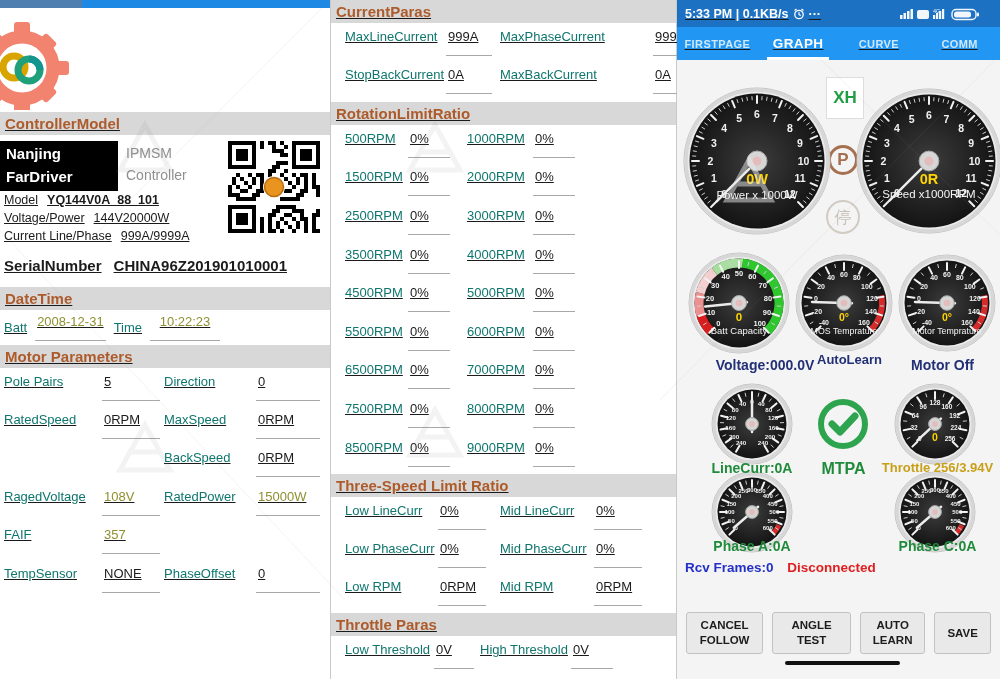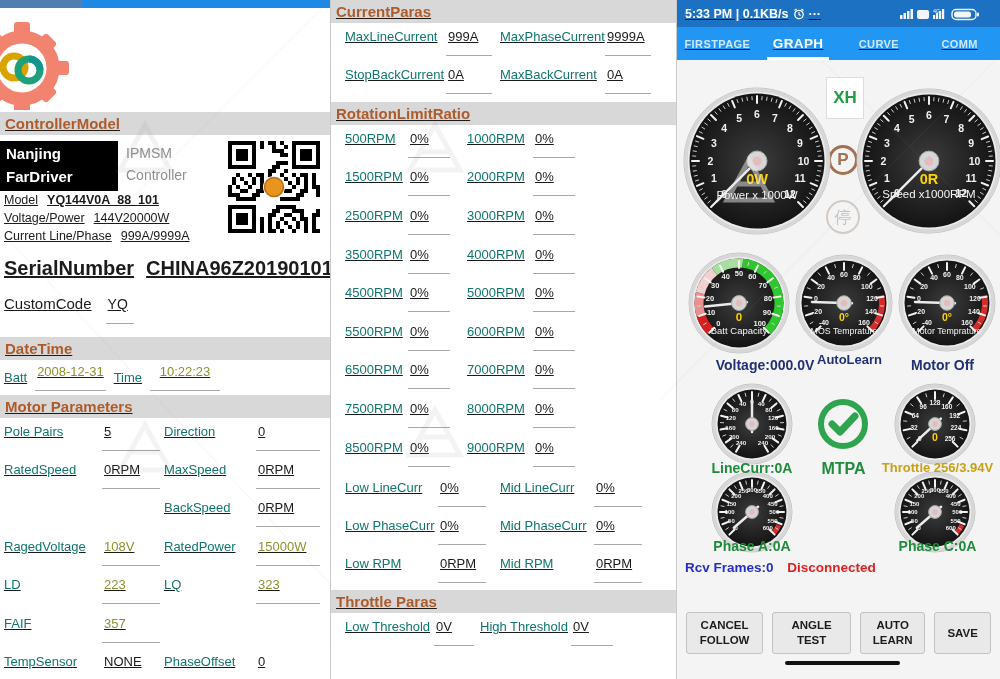--- a/index.html
+++ b/index.html
@@ -25,37 +25,37 @@
   .cm-header{margin-top:104px;}
   .brand-row{position:relative;height:56px;margin-top:6px;}
   .brand-black{position:absolute;left:0;top:0;width:118px;height:50px;background:#000;
                color:#fff;font-size:15px;font-weight:bold;line-height:1.5;padding:2px 0 0 6px;box-sizing:border-box;}
   .brand-type{position:absolute;left:126px;top:2px;color:#8f8f8f;font-size:14px;line-height:1.55;}
   .qr-wrap{position:absolute;right:10px;top:0px;}
   .info-lines{padding-left:4px;margin-top:-6px;}
   .irow{height:18px;display:flex;align-items:center;font-size:12.5px;}
   .ilbl{margin-right:9px;}
   .ival.bold{font-weight:bold;}
-  .serial-row{margin-top:12px;padding-left:4px;font-size:20px;font-weight:bold;display:flex;gap:12px;}
+  .serial-row{margin-top:12px;padding-left:4px;font-size:15px;font-weight:bold;display:flex;gap:12px;}
   .custom-row{margin-top:15px;padding-left:4px;font-size:15px;display:flex;gap:14px;align-items:baseline;}
   .custom-row .pval{font-size:14px;min-width:28px;}
   .dt-header{margin-top:13px;}
   .date-row{height:35px;display:flex;align-items:center;padding-left:4px;gap:8px;font-size:13px;}
   .date-row .pval{min-width:70px;text-align:center;}
   #motor-grid .prow{height:38.4px;padding-left:4px;}
   #motor-grid .c0{width:160px;}
   #motor-grid .c0 .plbl{width:98px;}
   #motor-grid .c0 .pval{width:58px;}
   #motor-grid .c1 .plbl{width:92px;}
   #motor-grid .c1 .pval{width:64px;}
   
   #cur-grid .prow{height:38px;padding-left:14px;}
   #cur-grid .c0 .plbl{width:101px;}
   #cur-grid .c0 .pval{width:46px;}
-  #cur-grid .c1{margin-left:8px;}
+  #cur-grid .c1{margin-left:8px;gap:48px;}
   #cur-grid .c1 .plbl{width:105px;}
   #cur-grid .c1 .pval{width:46px;}
   #cur-grid{margin-bottom:3px;}
   #rot-grid .prow{height:38.6px;padding-left:14px;}
   #rot-grid .c0 .plbl{width:63px;font-weight:500;}
   #rot-grid .c0 .pval{width:42px;}
   #rot-grid .c1{margin-left:17px;}
   #rot-grid .c1 .plbl{width:66px;font-weight:500;}
   #rot-grid .c1 .pval{width:42px;}
   #rot-grid{margin-bottom:2px;}
@@ -308,24 +308,20 @@
       </div>
       <div class="irow">
         <span class="ilbl">Current Line/Phase</span>
         <span class="ival">999A/9999A</span>
       </div>
     </div>
   <div class="serial-row">
     <span>SerialNumber</span>
     <span>CHINA96Z201901010001</span>
   </div>
-  <div class="custom-row">
-    <span>CustomCode</span>
-    <span class="pval">YQ</span>
-  </div>
   <div class="sec-h dt-header">DateTime</div>
   <div class="date-row">
     <span class="plbl">Batt</span>
     <span class="pval accent">2008-12-31</span>
     <span class="plbl">Time</span>
     <span class="pval accent">10:22:23</span>
   </div>
   <div class="sec-h">Motor Parameters</div>
   <div id="motor-grid">
       <div class="prow">
@@ -360,30 +356,20 @@
           <span class="plbl">RagedVoltage</span>
           <span class="pval accent">108V</span>
         </div>
         <div class="pcell c1">
           <span class="plbl">RatedPower</span>
           <span class="pval accent">15000W</span>
         </div>
       </div>
       <div class="prow">
         <div class="pcell c0">
-          <span class="plbl">LD</span>
-          <span class="pval accent">223</span>
-        </div>
-        <div class="pcell c1">
-          <span class="plbl">LQ</span>
-          <span class="pval accent">323</span>
-        </div>
-      </div>
-      <div class="prow">
-        <div class="pcell c0">
           <span class="plbl">FAIF</span>
           <span class="pval accent">357</span>
         </div>
         <div class="pcell c1"></div>
       </div>
       <div class="prow">
         <div class="pcell c0">
           <span class="plbl">TempSensor</span>
           <span class="pval">NONE</span>
         </div>
@@ -505,20 +491,21 @@
         <div class="pcell c0">
           <span class="plbl">8500RPM</span>
           <span class="pval">0%</span>
         </div>
         <div class="pcell c1">
           <span class="plbl">9000RPM</span>
           <span class="pval">0%</span>
         </div>
       </div>
     </div>
+  <div class="sec-h">Three-Speed Limit Ratio</div>
   <div id="three-grid">
       <div class="prow">
         <div class="pcell c0">
           <span class="plbl">Low LineCurr</span>
           <span class="pval">0%</span>
         </div>
         <div class="pcell c1">
           <span class="plbl">Mid LineCurr</span>
           <span class="pval">0%</span>
         </div>

